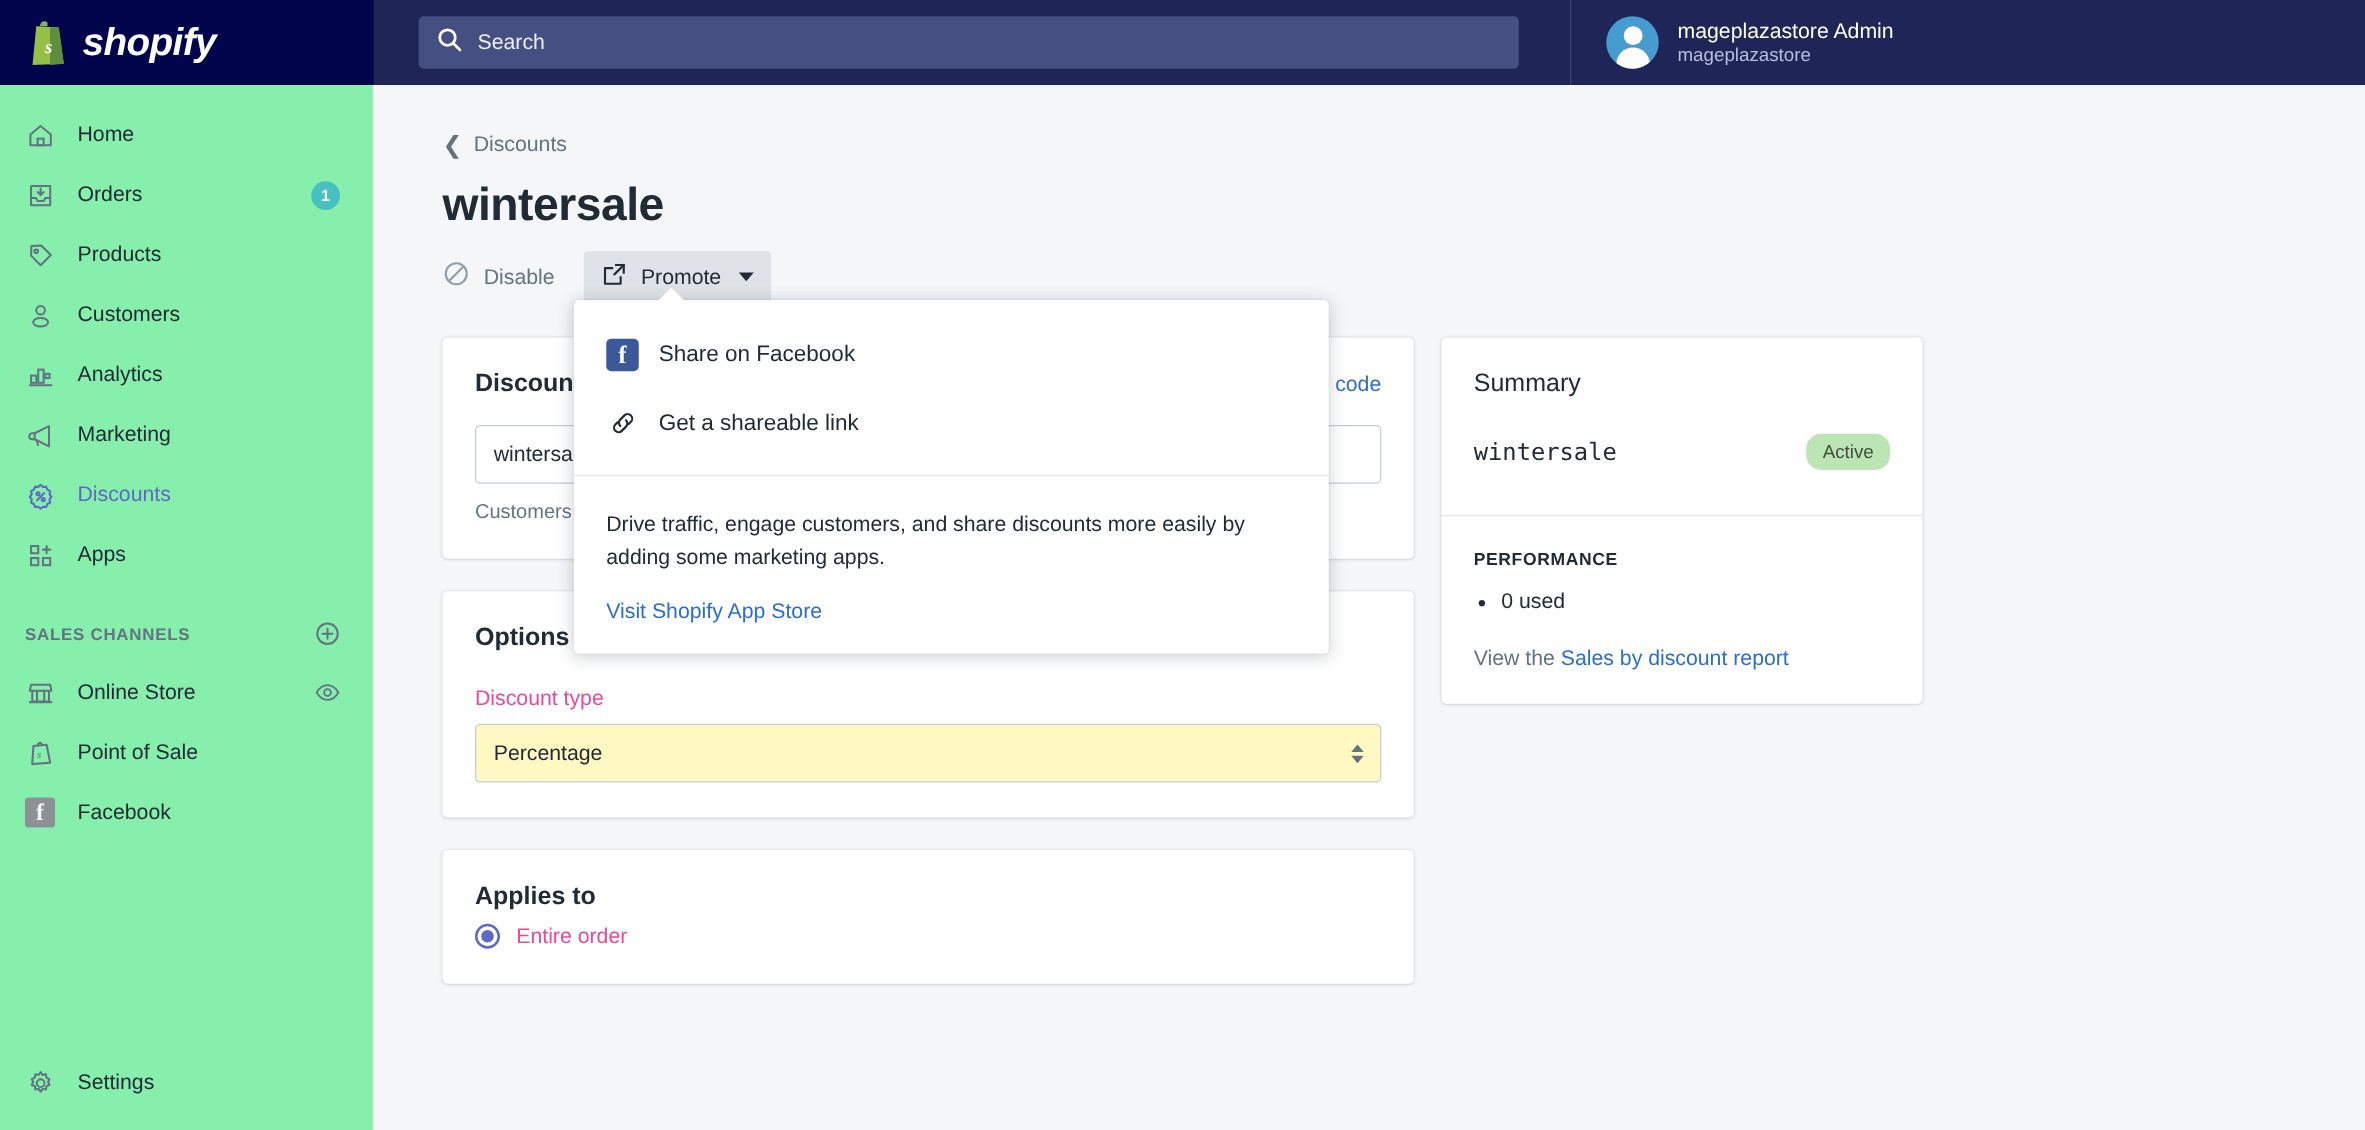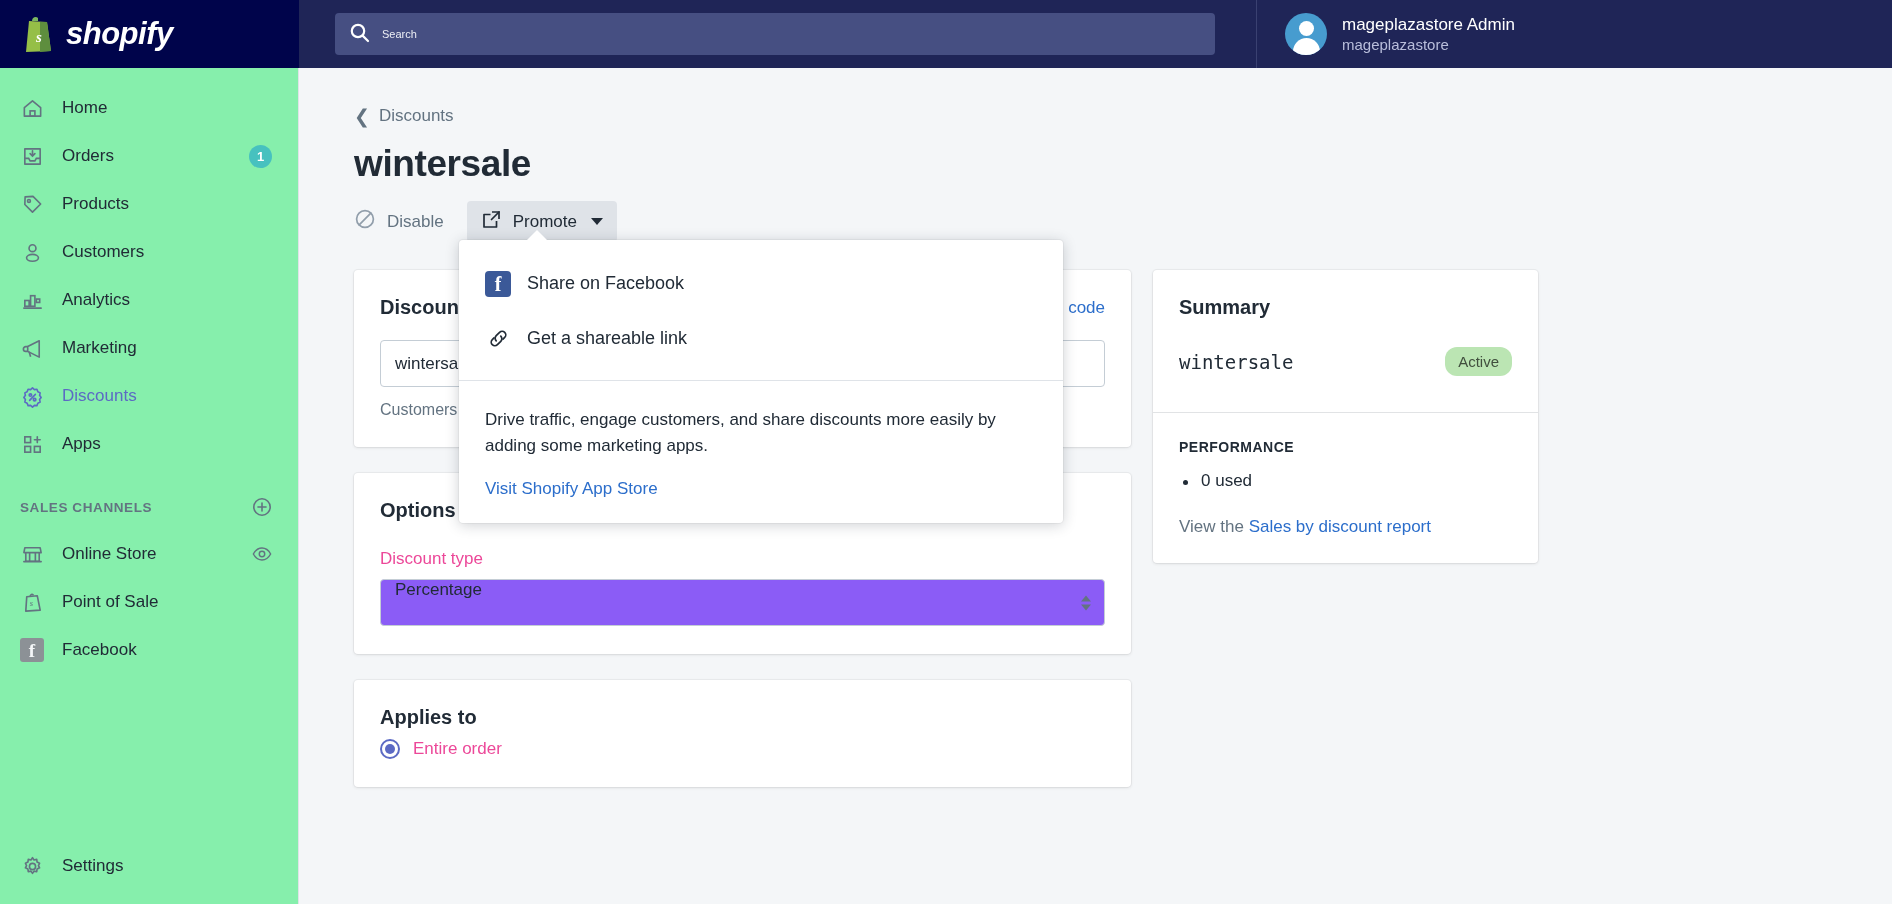--- a/index.html
+++ b/index.html
@@ -24,21 +24,21 @@
   #brand .wordmark {
     color: #fff; font-size: 31px; font-weight: 700; font-style: italic;
     letter-spacing: -0.5px; font-family: "Liberation Sans", sans-serif;
   }
   #searchwrap { flex: 1; display: flex; align-items: center; padding-left: 36px; }
   #searchbox {
     width: 880px; height: 42px; background: #464f82; border-radius: 4px;
     display: flex; align-items: center; padding: 0 14px; gap: 12px;
     border: none; cursor: text;
   }
-  #searchbox .ph { color: #eceef5; font-size: 11px; }
+  #searchbox .ph { color: #eceef5; font-size: 17px; }
   #userzone {
     width: 636px; height: 68px; border-left: 1px solid #3a4171;
     display: flex; align-items: center; padding-left: 28px; gap: 15px; cursor: pointer;
   }
   #avatar {
     width: 42px; height: 42px; border-radius: 50%; background: #479ccf;
     position: relative; overflow: hidden; flex: none;
   }
   #avatar::before {
     content:''; position:absolute; width:15px; height:15px; border-radius:50%;
@@ -162,40 +162,40 @@
     margin-top: 21px; padding: 0 14px; font-size: 17px; color: #212b36;
     background: #fff; font-family: "Liberation Sans", sans-serif;
   }
   .help { font-size: 16px; color: #637381; margin-top: 14px; }
   .fieldrow { display: flex; gap: 22px; margin-top: 27px; }
   .field { flex: 1; }
   .flabel { font-size: 17px; color: #ec4899; display: block; margin-bottom: 10px; }
   .selwrap { position: relative; }
   .selbox {
     width: 100%; height: 47px; border: 1px solid #c4cdd5; border-radius: 4px;
-    background: #8b5cf6; padding: 0 48px 0 14px; font-size: 17px; color: #212b36;
-    display: flex; align-items: flex-start; cursor: pointer;
+    background: #fef9c3; padding: 0 48px 0 14px; font-size: 17px; color: #212b36;
+    display: flex; align-items: center; cursor: pointer;
   }
   .stepper {
     position:absolute; right: 14px; top: 50%; transform: translateY(-50%);
     display:flex; flex-direction: column; gap: 3px; pointer-events:none;
   }
   .stepper i { width:0;height:0;border-left:5px solid transparent;border-right:5px solid transparent; }
   .stepper .up { border-bottom: 6px solid #637381; }
   .stepper .dn { border-top: 6px solid #637381; }
   .suffixwrap { position: relative; }
   .suffixwrap .txtinput { margin-top: 0; padding-right: 40px; }
   .suffix { position:absolute; right:16px; top:50%; transform:translateY(-50%); font-size:17px; color:#637381; }
 
   
   #summary-card { background:#fff; border-radius:4px;
     box-shadow: 0 0 0 1px rgba(63,63,68,.05), 0 1px 3px rgba(63,63,68,.12); }
   .sum-sec { padding: 26px 26px 26px 26px; }
   .sum-sec + .sum-sec { border-top: 1px solid #e1e3e5; }
-  .sum-title { font-size: 20px; font-weight: 700; color: #212b36; margin-bottom: 28px; }
+  .sum-title { font-size: 20px; font-weight: 400; color: #212b36; margin-bottom: 28px; }
   .code-row { display:flex; align-items:center; justify-content: space-between; margin-bottom: 10px; }
   .code-mono { font-family: "DejaVu Sans Mono", monospace; font-size: 19px; color: #212b36; }
   .pill {
     background: #bbe5b3; color: #414f3e; font-size: 15px; border-radius: 12px;
     padding: 4px 13px; line-height: 1.4;
   }
   .bullets { list-style: none; margin-top: 16px; }
   .bullets li { position: relative; padding-left: 22px; font-size: 17px; color: #212b36; margin-bottom: 14px; }
   .bullets li::before {
     content:''; position:absolute; left: 4px; top: 9px; width: 5px; height: 5px;

